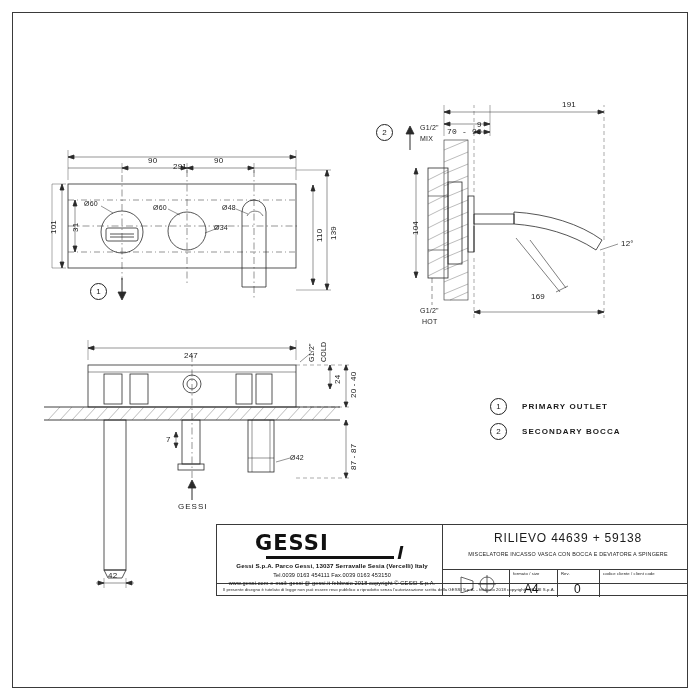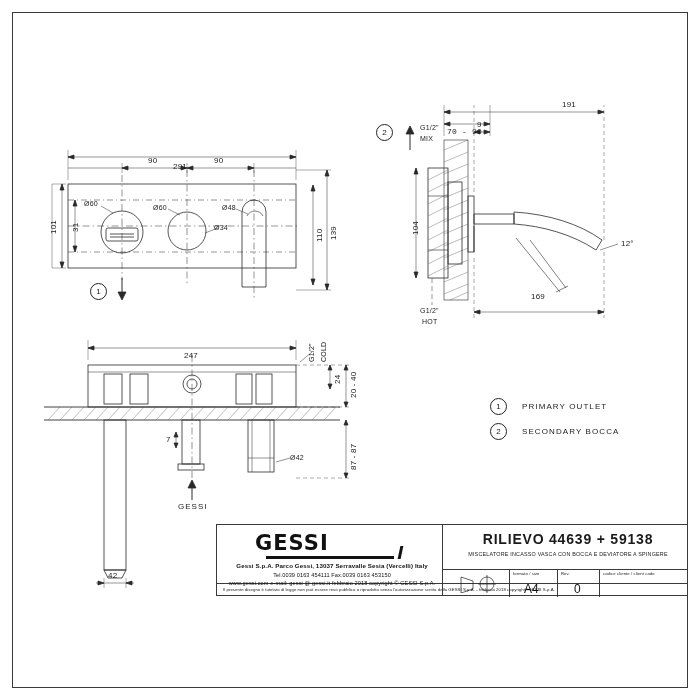--- a/index.html
+++ b/index.html
@@ -51,21 +51,21 @@
     font-size: 7px;
     letter-spacing: 0.2px;
   }
   .rot90 {
     transform: rotate(-90deg);
     transform-origin: left top;
   }
   .legend-txt {
     font-size: 8px;
     letter-spacing: 1.1px;
-    font-weight: normal;
+    font-weight: bold;
   }
   .bubble {
     position: absolute;
     width: 17px;
     height: 17px;
     border: 1px solid #222;
     border-radius: 50%;
     font-size: 8px;
     display: flex;
     align-items: center;
@@ -149,22 +149,22 @@
     font-size: 4.3px;
     color: #222;
     letter-spacing: 0.05px;
   }
   .tb-title {
     position: absolute;
     left: 232px;
     top: 6px;
     width: 238px;
     text-align: center;
-    font-size: 14px;
-    font-weight: bold;
+    font-size: 12px;
+    font-weight: normal;
     letter-spacing: 0.8px;
   }
   .tb-sub {
     position: absolute;
     left: 232px;
     top: 26px;
     width: 238px;
     text-align: center;
     font-size: 5.4px;
     letter-spacing: 0.2px;

